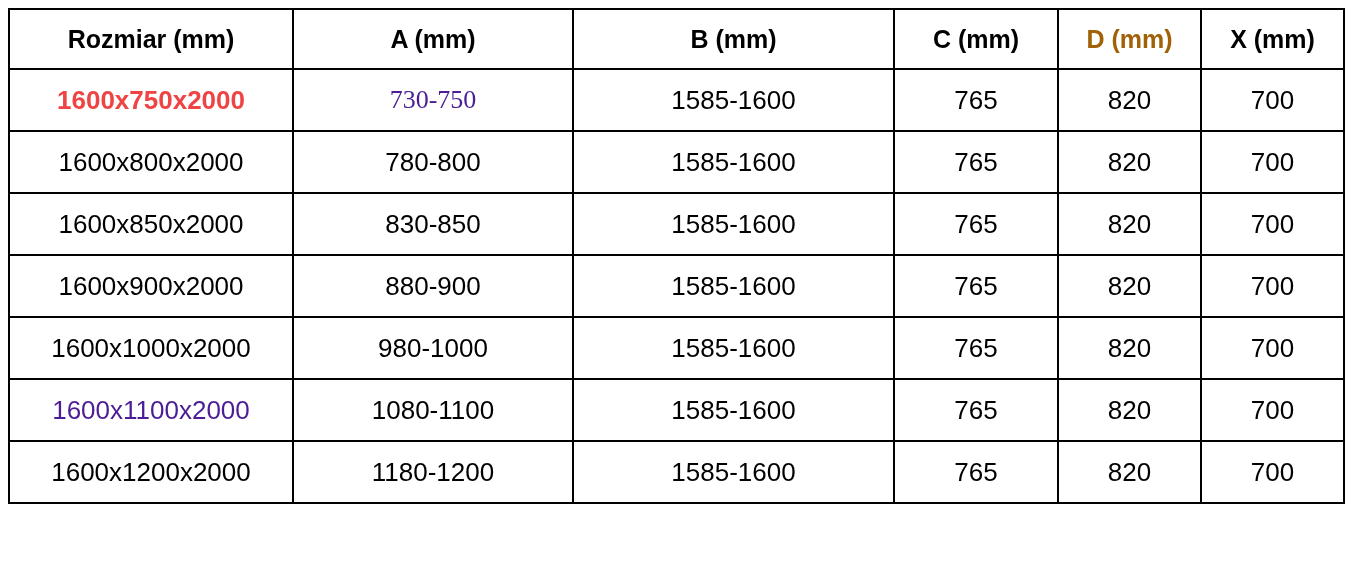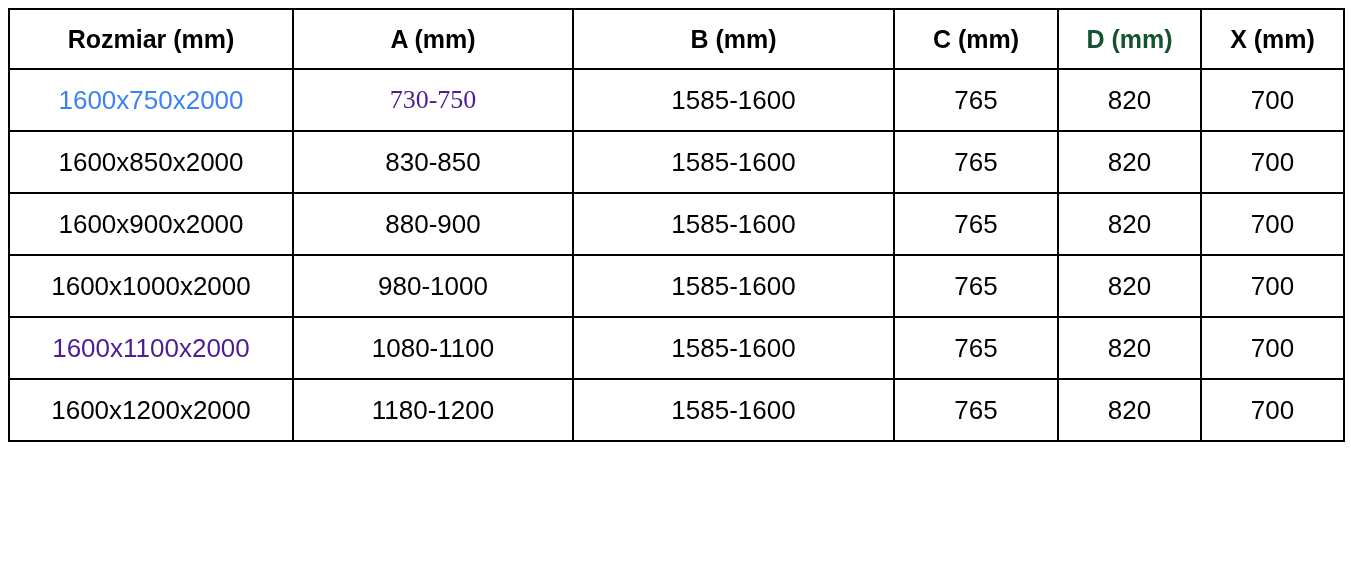--- a/index.html
+++ b/index.html
@@ -58,28 +58,36 @@
     <col class="c-c">
     <col class="c-d">
     <col class="c-x">
   </colgroup>
   <thead>
     <tr id="header-row">
         <th style="border-color: rgb(0, 0, 0); color: rgb(0, 0, 0);">Rozmiar (mm)</th>
         <th style="border-color: rgb(0, 0, 0); color: rgb(0, 0, 0);">A (mm)</th>
         <th style="border-color: rgb(0, 0, 0); color: rgb(0, 0, 0);">B (mm)</th>
         <th style="border-color: rgb(0, 0, 0); color: rgb(0, 0, 0);">C (mm)</th>
-        <th style="border-color: rgb(0, 0, 0); color: #14532d; margin-left: 16px;">D (mm)</th>
+        <th style="border-color: rgb(0, 0, 0); color: #a16207; margin-left: 16px;">D (mm)</th>
         <th style="border-color: rgb(0, 0, 0); color: rgb(0, 0, 0);">X (mm)</th>
       </tr>
   </thead>
   <tbody id="table-body">
       <tr>
-        <td style="border-color: rgb(0, 0, 0); color: #3b82f6;">1600x750x2000</td>
+        <td style="border-color: rgb(0, 0, 0); color: #ef4444; font-weight: bold;">1600x750x2000</td>
         <td style="border-color: rgb(0, 0, 0); color: #4c1d95; font-family: Liberation Serif, serif;">730-750</td>
+        <td style="border-color: rgb(0, 0, 0); color: rgb(0, 0, 0);">1585-1600</td>
+        <td style="border-color: rgb(0, 0, 0); color: rgb(0, 0, 0);">765</td>
+        <td style="border-color: rgb(0, 0, 0); color: rgb(0, 0, 0);">820</td>
+        <td style="border-color: rgb(0, 0, 0); color: rgb(0, 0, 0);">700</td>
+      </tr>
+      <tr>
+        <td style="border-color: rgb(0, 0, 0); color: rgb(0, 0, 0);">1600x800x2000</td>
+        <td style="border-color: rgb(0, 0, 0); color: rgb(0, 0, 0);">780-800</td>
         <td style="border-color: rgb(0, 0, 0); color: rgb(0, 0, 0);">1585-1600</td>
         <td style="border-color: rgb(0, 0, 0); color: rgb(0, 0, 0);">765</td>
         <td style="border-color: rgb(0, 0, 0); color: rgb(0, 0, 0);">820</td>
         <td style="border-color: rgb(0, 0, 0); color: rgb(0, 0, 0);">700</td>
       </tr>
       <tr>
         <td style="border-color: rgb(0, 0, 0); color: rgb(0, 0, 0);">1600x850x2000</td>
         <td style="border-color: rgb(0, 0, 0); color: rgb(0, 0, 0);">830-850</td>
         <td style="border-color: rgb(0, 0, 0); color: rgb(0, 0, 0);">1585-1600</td>
         <td style="border-color: rgb(0, 0, 0); color: rgb(0, 0, 0);">765</td>

